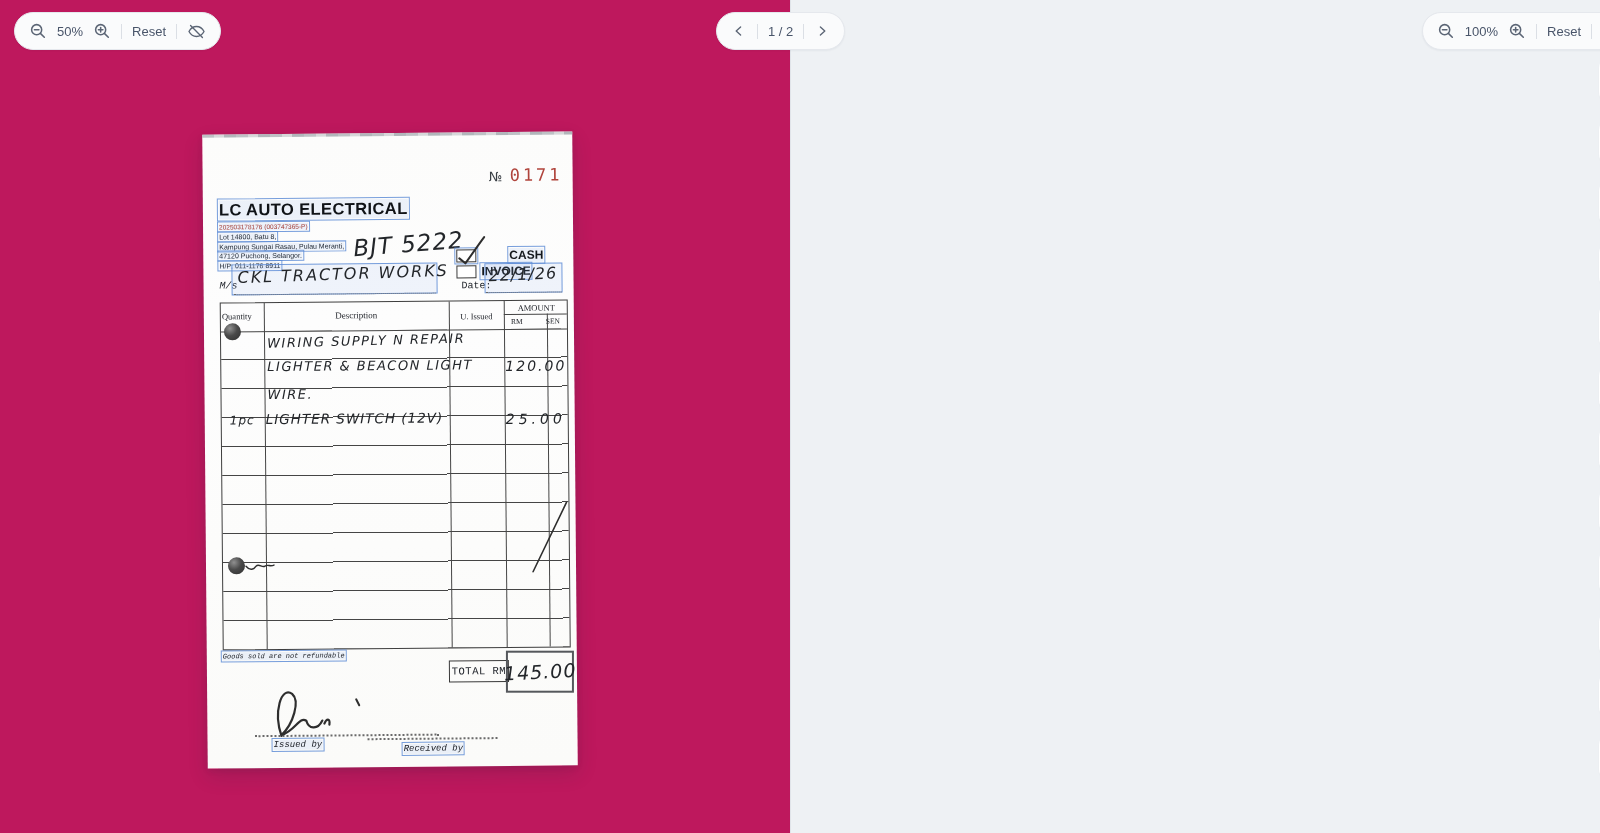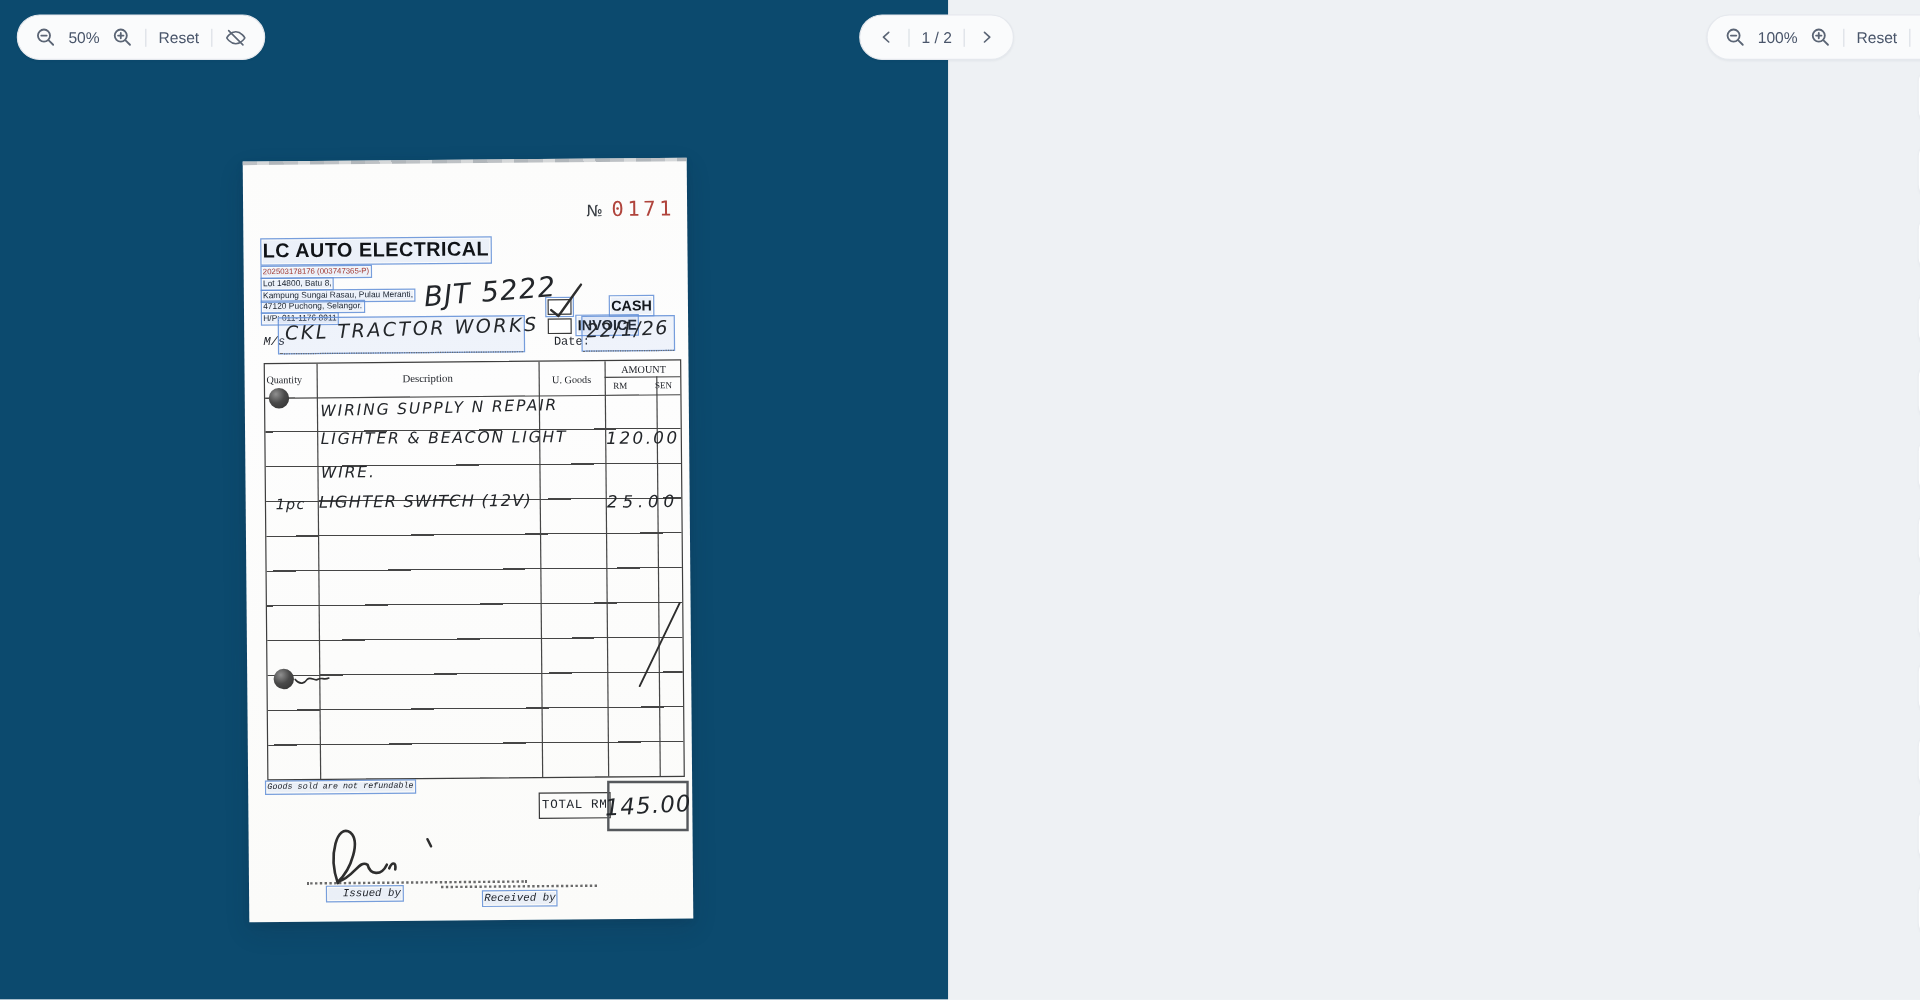--- a/index.html
+++ b/index.html
@@ -1,21 +1,21 @@
 <!DOCTYPE html>
 <html><head>
 <meta charset="utf-8">
 <style>
   * { margin:0; padding:0; box-sizing:border-box; }
   html,body { width:1600px; height:833px; }
   body { font-family:"Liberation Sans", sans-serif; background:#f2f4f6; overflow:hidden; }
   .app { position:relative; width:1600px; height:833px; }
 
   
-  .pane-left { position:absolute; left:0; top:0; width:790px; height:833px; background:#0c4a6e; }
+  .pane-left { position:absolute; left:0; top:0; width:790px; height:833px; background:#be185d; }
   .pane-right { position:absolute; left:790px; top:0; width:893px; height:833px; background:#eef1f4; border-left:1px solid #e0e4e9; }
 
   
   .pill { position:absolute; top:12px; height:38px; display:flex; align-items:center; gap:10px;
           padding:0 14px; background:#fafbfc; border:1px solid #e5e8ed; border-radius:19px;
           box-shadow:0 1px 2px rgba(20,30,50,.05); color:#49556a; font-size:13px; z-index:30; }
   .pill .vsep { width:1px; height:15px; background:#dbdfe5; }
   .icon-btn, .text-btn { background:none; border:none; cursor:pointer; display:flex; align-items:center;
           color:#49556a; font-family:"Liberation Sans",sans-serif; font-size:13px; padding:0; }
   .icon-btn svg { display:block; }
@@ -151,21 +151,21 @@
         <div class="hline" style="left:0; right:0; top:28px;"></div>
         <div class="hline" style="left:283px; right:0; top:13px;"></div>
         <div class="vline" style="left:43px;"></div>
         <div class="vline" style="left:228px;"></div>
         <div class="vline" style="left:283px;"></div>
         <div class="vline" style="left:326px; top:13px;"></div>
         <div class="body-lines"></div>
 
         <span class="th" style="left:0; width:32px; top:8px; font-size:8.5px;">Quantity</span>
         <span class="th" style="left:43px; width:185px; top:8px; font-size:9px;">Description</span>
-        <span class="th" style="left:228px; width:55px; top:10px; font-size:8.5px;">U. Goods</span>
+        <span class="th" style="left:228px; width:55px; top:10px; font-size:8.5px;">U. Issued</span>
         <span class="th" style="left:283px; width:65px; top:2px; font-size:8.5px;">AMOUNT</span>
         <span class="th" style="left:285px; width:22px; top:16px; font-size:7.5px;">RM</span>
         <span class="th" style="left:320px; width:24px; top:16px; font-size:7.5px;">SEN</span>
 
         <span class="hw" style="left:46px; top:31px; font-size:13px; transform:rotate(-1deg); letter-spacing:1.5px;">WIRING SUPPLY N REPAIR</span>
         <span class="hw" style="left:46px; top:56px; font-size:13px; letter-spacing:1.5px;">LIGHTER &amp; BEACON LIGHT</span>
         <span class="hw" style="left:284px; top:57px; font-size:14px; letter-spacing:2px;">120.00</span>
         <span class="hw" style="left:46px; top:84px; font-size:13px; letter-spacing:1.5px;">WIRE.</span>
         <span class="hw" style="left:8px; top:110px; font-size:12px;text-align:right;">1pc</span>
         <span class="hw" style="left:44px; top:108px; font-size:13.5px; letter-spacing:1px;">LIGHTER SWITCH (12V)</span>
@@ -175,21 +175,21 @@
       <div class="prt refund ocr">Goods sold are not refundable</div>
 
       <div class="total-box">
         <span class="prt">TOTAL RM</span>
       </div>
       <div class="amt-box">
         <span class="hw">145.00</span>
       </div>
 
       <div class="dotline" style="left:48px; top:601px; width:184px; border-bottom-width:2px;"></div>
-      <div class="prt sig-label ocr" style="left:66px; top:606px;padding-left:12px;">Issued by</div>
+      <div class="prt sig-label ocr" style="left:66px; top:606px;">Issued by</div>
       <div class="dotline" style="left:160px; top:605px; width:130px; border-bottom-width:2px;"></div>
       <div class="prt sig-label ocr" style="left:196px; top:611px;">Received by</div>
 
       <div class="hole" style="left:20px; top:189px;"></div>
       <div class="hole" style="left:22px; top:423px;"></div>
 
       <svg class="ink" viewBox="0 0 370 634" width="370" height="634">
         <path d="M256,126 l6,5 l16,-22 l3,-4" stroke-width="2"></path>
         <path d="M327,440 L361,371" stroke-width="1.6"></path>
         <path d="M40,432 c4,5 8,3 10,0 c3,-3 6,2 9,0 c3,-2 5,1 9,-1" stroke-width="1.4"></path>

